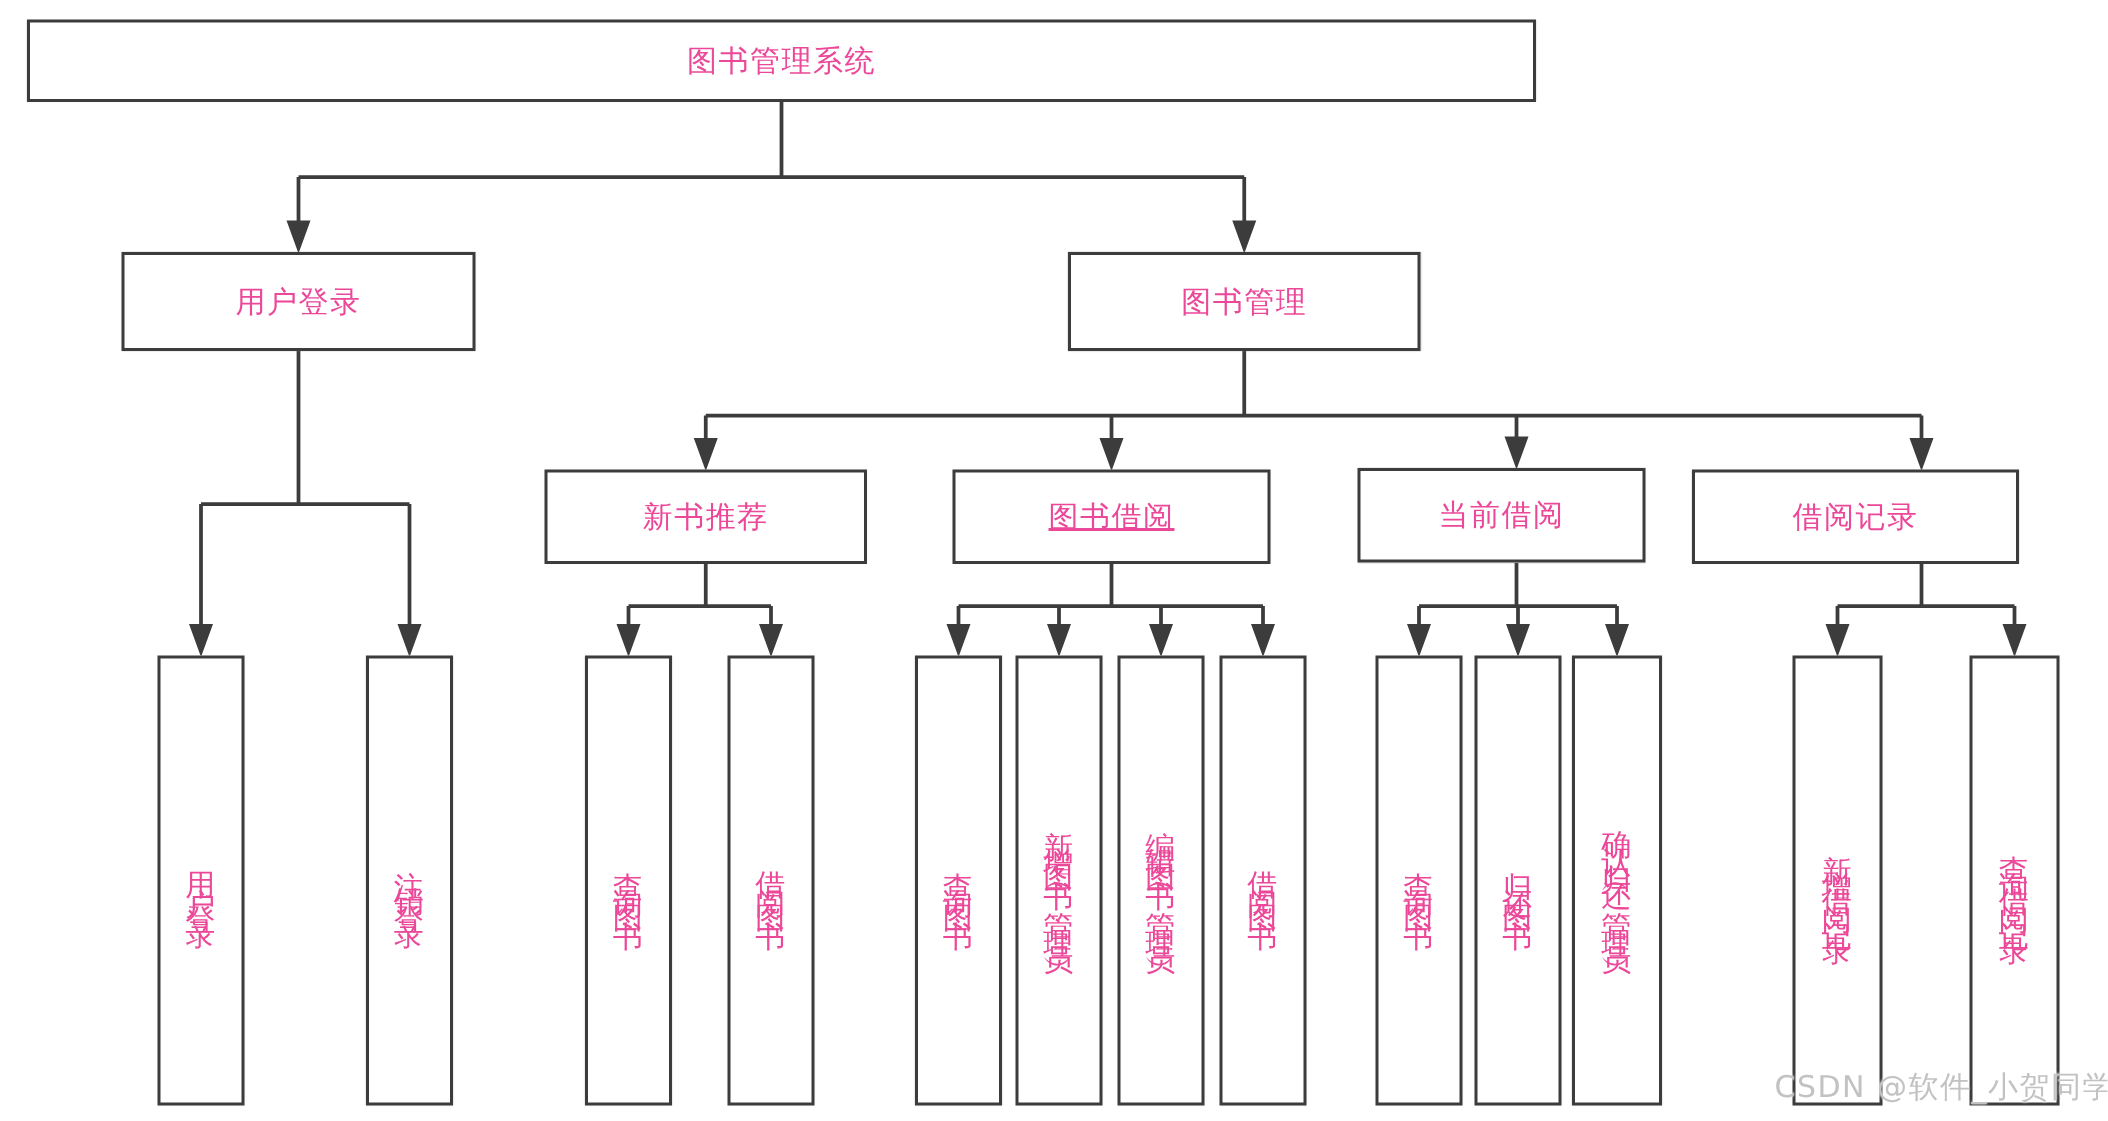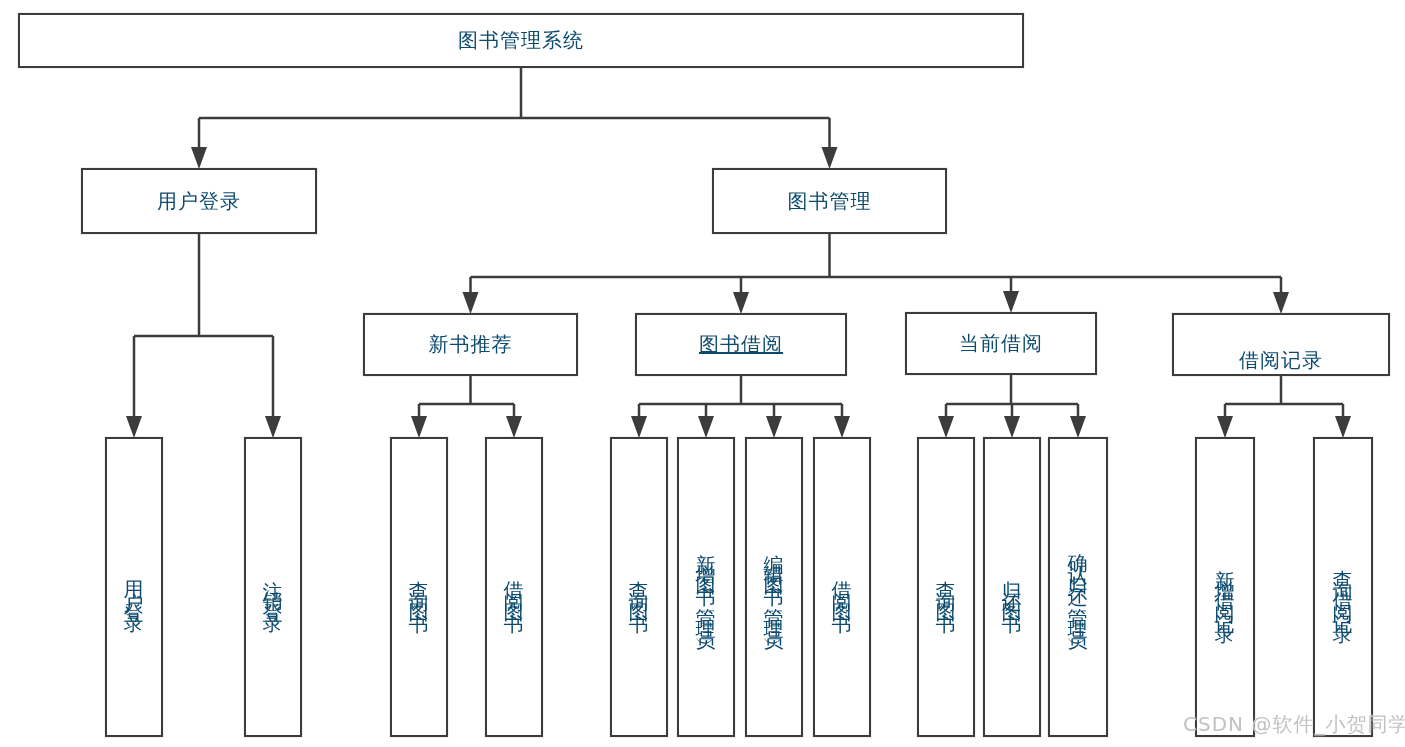--- a/index.html
+++ b/index.html
@@ -12,21 +12,21 @@
     position:relative;width:1405px;height:747px;background:#ffffff;
   }
   #connectors{
     position:absolute;left:0;top:0;width:1405px;height:747px;
     pointer-events:none;
   }
   .node{
     position:absolute;box-sizing:border-box;
     background:#ffffff;border:2.5px solid #3c3c3c;
     display:flex;align-items:center;justify-content:center;
-    color:#0c4a6e;
+    color:#ec4899;
     box-shadow:0 0 1px rgba(120,120,120,.6);
   }
   .node.horizontal .node-label{
     font-size:20px;
     letter-spacing:1px;
     white-space:nowrap;
   }
   .node.vertical .node-label{
     writing-mode:vertical-rl;
     text-orientation:mixed;
@@ -97,21 +97,21 @@
     </div>
     <div class="node vertical" style="left: 917px; top: 437px; width: 58px; height: 300px;">
       <span class="node-label">查询图书</span>
     </div>
     <div class="node vertical" style="left: 983px; top: 437px; width: 58px; height: 300px;">
       <span class="node-label">归还图书</span>
     </div>
     <div class="node vertical" style="left: 1048px; top: 437px; width: 60px; height: 300px;">
       <span class="node-label">确认归还（管理员）</span>
     </div>
-    <div class="node horizontal" style="left: 1172px; top: 313px; width: 218px; height: 63px; align-items: flex-end;">
+    <div class="node horizontal" style="left: 1128px; top: 313px; width: 218px; height: 63px;">
       <span class="node-label">借阅记录</span>
     </div>
     <div class="node vertical" style="left: 1195px; top: 437px; width: 60px; height: 300px;">
       <span class="node-label">新增借阅记录</span>
     </div>
     <div class="node vertical" style="left: 1313px; top: 437px; width: 60px; height: 300px;">
       <span class="node-label">查询借阅记录</span>
     </div>
   </div>
 

